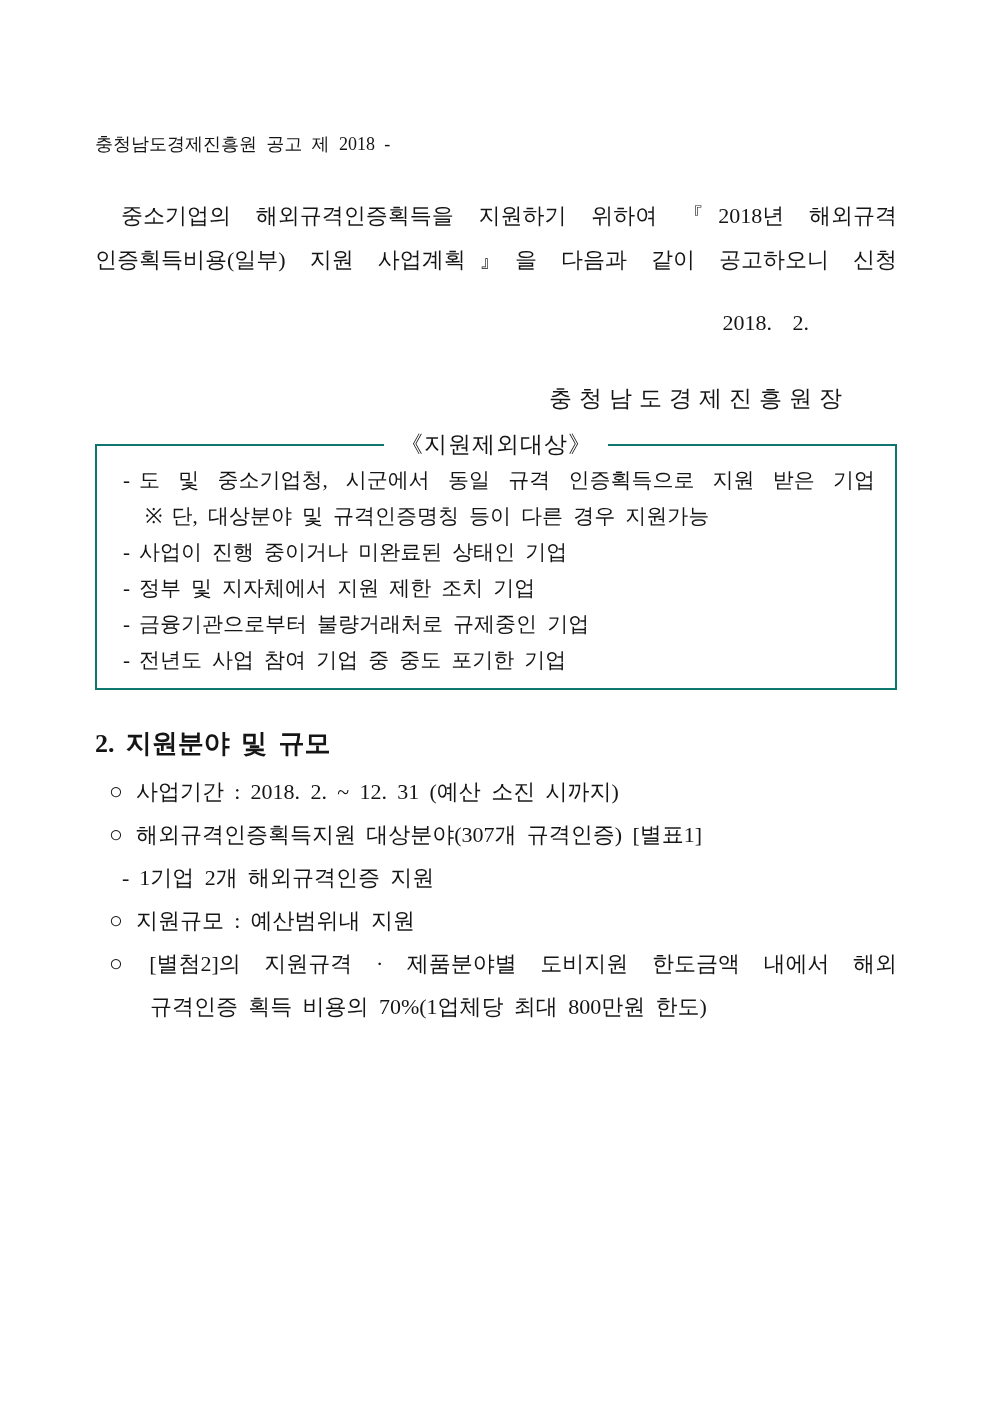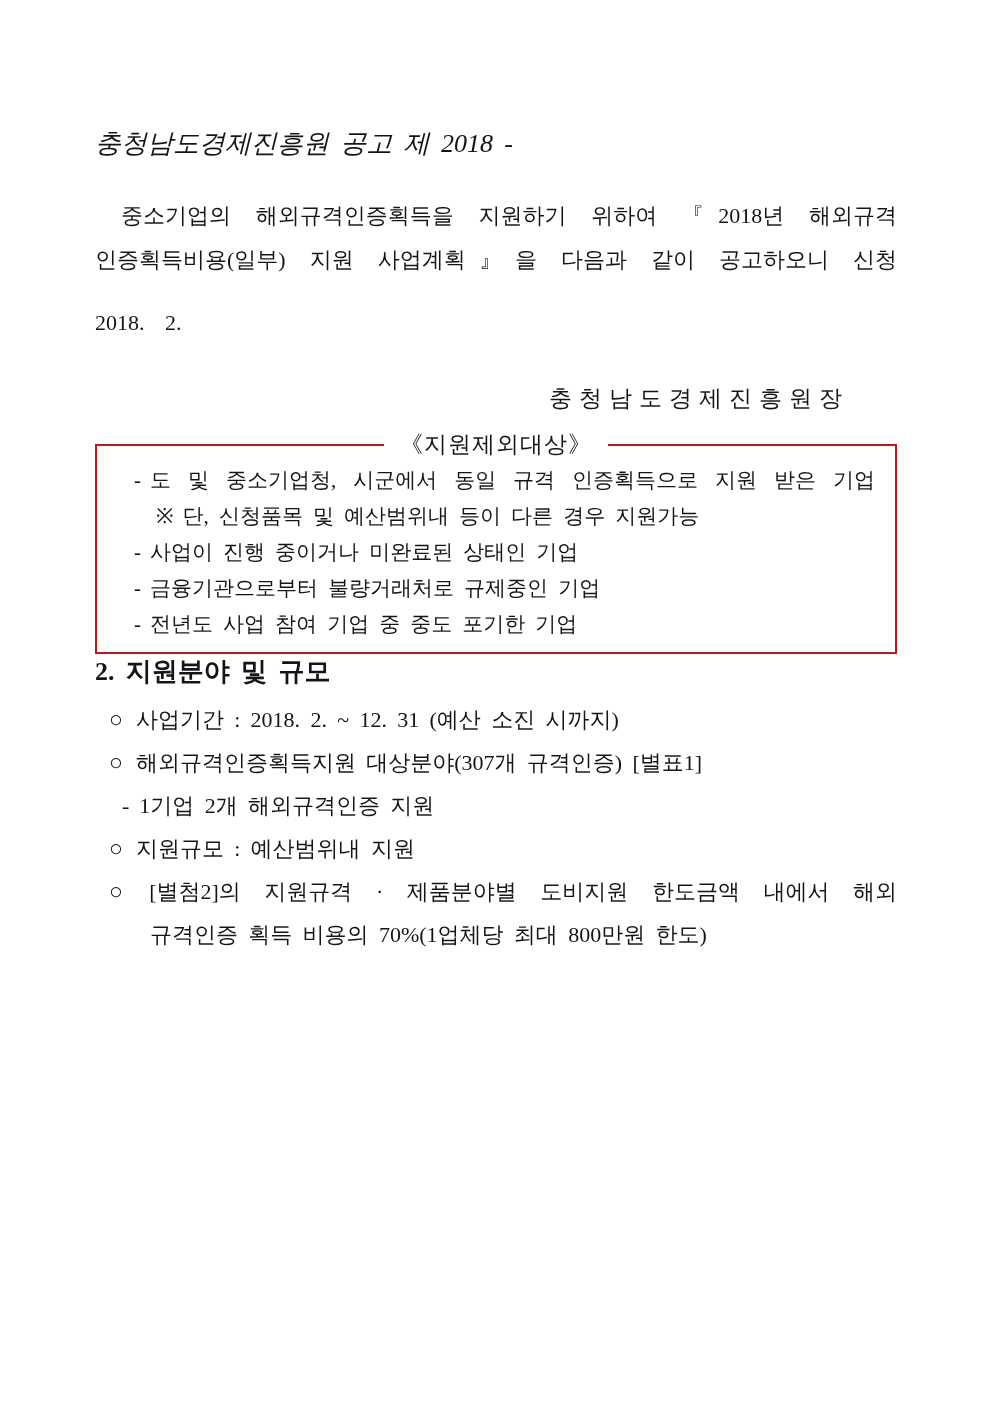--- a/index.html
+++ b/index.html
@@ -9,70 +9,70 @@
     width: 992px;
     height: 1403px;
     margin: 0 auto;
     background: #ffffff;
     color: #151515;
     font-family: "Liberation Serif", "DejaVu Serif", serif;
     padding: 130px 95px 0 95px;
     word-spacing: 0.30em;
     overflow: hidden;
   }
-  .doc-number { font-size: 26px; line-height: 28px; font-style: italic; }
+  .doc-number { font-size: 18px; line-height: 28px; }
   .doc-title {
     margin-top: 42px;
     font-size: 31px;
     font-weight: 700;
     line-height: 44px;
     text-align: center;
     letter-spacing: 1px;
     word-spacing: 0.4em;
   }
   .intro { margin-top: 36px; }
   .intro .line { font-size: 22px; line-height: 44px; }
   .indent1 { text-indent: 26px; }
   .just { text-align: justify; text-align-last: justify; }
   .date-line {
     margin-top: 26px;
     font-size: 22px;
     line-height: 30px;
-    text-align: left;
+    text-align: right;
     padding-right: 88px;
     white-space: pre;
   }
   .signer-line {
     font-size: 23px;
     line-height: 34px;
     text-align: right;
     padding-right: 48px;
     letter-spacing: 7px;
     margin-top: 44px;
   }
   .sec-heading {
     font-size: 26px;
     font-weight: 700;
     line-height: 36px;
   }
   .s1-heading { margin-top: 40px; }
-  .s2-heading { }
+  .s2-heading { margin-top: 36px; }
   .items { margin-top: 8px; }
   .item { font-size: 22px; line-height: 45px; }
   .s2 .item { line-height: 43px; }
   .b-line { padding-left: 14px; }
   .d-line { padding-left: 27px; }
   .cont-line { padding-left: 55px; }
   .bullet-o { font-size: 23px; margin-right: 13px; }
   .bullet-d { margin-right: 10px; }
   .exclusion-box {
     position: relative;
     margin-top: 28px;
-    border: 2px solid #b91c1c;
-    padding: 16px 20px 10px 37px;
+    border: 2px solid #0f766e;
+    padding: 16px 20px 10px 26px;
   }
   .exclusion-legend {
     position: absolute;
     top: -17px;
     left: 50%;
     transform: translateX(-50%);
     background: #ffffff;
     padding: 0 16px;
     font-size: 23px;
     line-height: 32px;
@@ -100,24 +100,27 @@
   <div class="signer-line">충청남도경제진흥원장</div>
 
 
 
   <div class="exclusion-box">
     <div class="exclusion-legend">《지원제외대상》</div>
     <div class="item just">
       <span class="box-bullet">-</span><span>도 및 중소기업청, 시군에서 동일 규격 인증획득으로 지원 받은 기업</span>
     </div>
     <div class="item note-line">
-      <span class="box-bullet">※</span><span>단, 신청품목 및 예산범위내 등이 다른 경우 지원가능</span>
+      <span class="box-bullet">※</span><span>단, 대상분야 및 규격인증명칭 등이 다른 경우 지원가능</span>
     </div>
     <div class="item">
       <span class="box-bullet">-</span><span>사업이 진행 중이거나 미완료된 상태인 기업</span>
+    </div>
+    <div class="item">
+      <span class="box-bullet">-</span><span>정부 및 지자체에서 지원 제한 조치 기업</span>
     </div>
     <div class="item">
       <span class="box-bullet">-</span><span>금융기관으로부터 불량거래처로 규제중인 기업</span>
     </div>
     <div class="item">
       <span class="box-bullet">-</span><span>전년도 사업 참여 기업 중 중도 포기한 기업</span>
     </div>
   </div>
 
   <div class="sec-heading s2-heading">2. 지원분야 및 규모</div>

